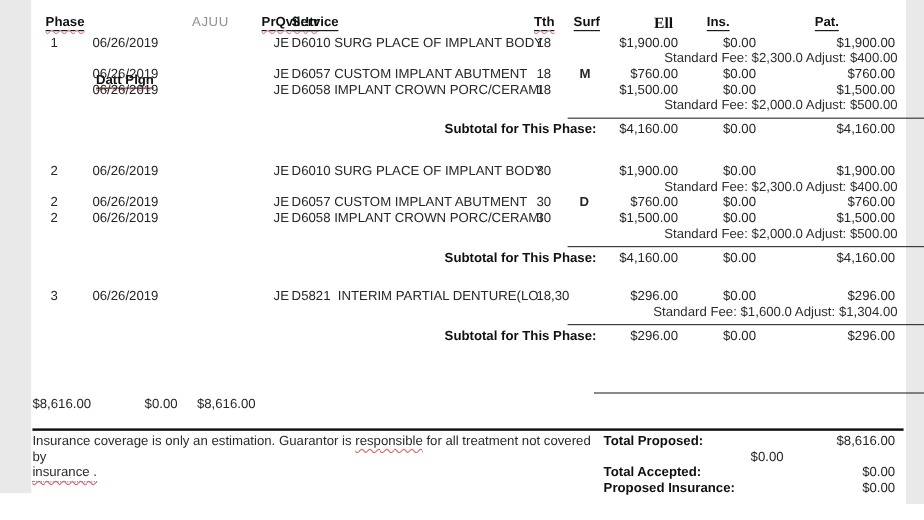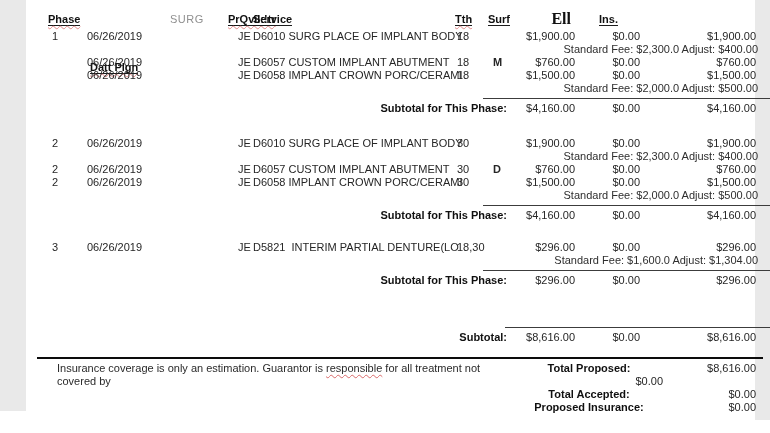--- a/index.html
+++ b/index.html
@@ -6,21 +6,21 @@
   body{
     width:770px;height:433px;position:relative;overflow:hidden;
     background:#ffffff;
     font-family:"Liberation Sans",sans-serif;
     font-size:11px;color:#262626;
   }
   .band{position:absolute;top:0;background:#e9e9e9;}
   .band-left{left:0;width:26px;height:411px;}
   .band-right{left:755px;width:15px;height:420px;}
 
-  .content{position:absolute;left:37px;top:13px;width:721px;}
+  .content{position:absolute;left:27px;top:13px;width:721px;}
 
   
   .trow{
     display:grid;
     grid-template-columns:48px 75px 65px 28px 200px 32px 30px 62px 65px 116px;
     line-height:13px;height:13px;
   }
   .thead{height:15px;line-height:13px;margin-bottom:2px;}
   .c{white-space:pre;overflow:visible;}
   .c-phase{padding-left:15px;}
@@ -28,21 +28,21 @@
   .c-prov{padding-left:13px;}
   .c-tooth{padding-left:4px;}
   .c-surf{padding-left:8px;font-weight:bold;}
   .num{text-align:right;padding-right:2px;}
 
   .th{font-weight:bold;color:#111;}
   .th .lbl{display:inline-block;line-height:12px;}
   .th .u{border-bottom:1px solid #1c1c1c;}
   .th .sq{text-decoration:underline;text-decoration-style:wavy;text-decoration-color:#e08a8a;text-decoration-thickness:1px;text-underline-offset:2px;}
   .th-muted{font-weight:normal;color:#8f8f8f;letter-spacing:0.5px;}
-  .th-serif .lbl{font-family:"Liberation Serif",serif;font-size:16px;border-bottom:none;}
+  .th-serif .lbl{font-family:"Liberation Serif",serif;font-size:13px;border-bottom:none;}
   .th-right{text-align:center;padding-right:2px;}
   .th-fee{text-align:right;padding-right:6px;}
   .th-ajuu{padding-left:10px;}
   .th-prov{padding-left:3px;}
   .th-phase{padding-left:11px;}
   .th-date{padding-left:5px;margin-top:48px;}
   .th-tooth{padding-left:2px;}
   .th-surf{padding-left:3px;}
 
   .note-cell{grid-column:5 / 11;white-space:pre;color:#2e2e2e;text-align:right;}
@@ -51,48 +51,49 @@
   .sep-phase{margin-left:446px;width:300px;}
   .sep-grand{margin-left:468px;width:278px;}
 
   .gap-p2{margin-top:22px;}
   .gap-p3{margin-top:19px;}
   .gap-grand{margin-top:40px;}
 
   .thick-divider{height:2px;background:#0c0c0c;margin-top:13px;width:726px;}
 
   .bottom{display:flex;margin-top:3px;}
-  .disclaimer{width:470px;line-height:13px;color:#2a2a2a;margin-left:20px;}
+  .disclaimer{width:470px;line-height:13px;color:#2a2a2a;}
   .sq-word{text-decoration:underline;text-decoration-style:wavy;text-decoration-color:#d96b6b;text-decoration-thickness:1px;text-underline-offset:2px;}
   .ins-link{display:inline-block;border-bottom:1px dotted #6b8fd6;}
   .ins-link .sq-word2{text-decoration:underline;text-decoration-style:wavy;text-decoration-color:#d96b6b;text-decoration-thickness:1px;text-underline-offset:3px;}
 
   .totals-block{margin-left:auto;width:245px;}
   .totals-row{display:grid;grid-template-columns:152px 93px;line-height:13px;}
-  .totals-label{text-align:center;font-weight:bold;color:#101010;white-space:nowrap;}
+  .totals-label{text-align:left;font-weight:bold;color:#101010;white-space:nowrap;}
   .totals-amount{text-align:right;padding-right:2px;white-space:nowrap;}
 </style>
 </head>
 <body>
 
 <div class="band band-left"></div>
 <div class="band band-right"></div>
 
 <div class="content">
 
   <div class="trow thead">
       <span class="c th th-phase"><span class="lbl u sq">Phase</span></span>
       <span class="c th th-date"><span class="lbl u sq">Datt Plgn</span></span>
-      <span class="c th th-ajuu th-muted"><span class="lbl">SURG</span></span>
+      <span class="c th th-ajuu th-muted"><span class="lbl">AJUU</span></span>
       <span class="c th th-prov"><span class="lbl u sq">PrQvii:!tr</span></span>
       <span class="c th "><span class="lbl u">Service</span></span>
       <span class="c th th-tooth"><span class="lbl u sq">Tth</span></span>
       <span class="c th th-surf"><span class="lbl u">Surf</span></span>
       <span class="c th th-fee th-serif"><span class="lbl">Ell</span></span>
       <span class="c th th-right"><span class="lbl u">Ins.</span></span>
+      <span class="c th th-right"><span class="lbl u">Pat.</span></span>
     </div>
 
   <div>
       <div class="phase-block ">
         <div class="trow">
           <span class="c c-phase">1</span>
           <span class="c c-date">06/26/2019</span>
           <span class="c "></span>
           <span class="c c-prov">JE</span>
           <span class="c c-service">D6010 SURG PLACE OF IMPLANT BODY</span>
@@ -218,32 +219,32 @@
           <span class="c num">$296.00</span>
           <span class="c num">$0.00</span>
           <span class="c num">$296.00</span>
         </div>
       </div>
     </div>
 
   <div>
     <div class="sep sep-grand gap-grand"></div>
     <div class="trow">
-      <span class="c sub-label">Subtotal:</span>
       <span class="c num">$8,616.00</span>
       <span class="c num">$0.00</span>
       <span class="c num">$8,616.00</span>
     </div>
   </div>
 
   <div class="thick-divider"></div>
 
   <div class="bottom">
     <div class="disclaimer">
       <div><span>Insurance coverage is only an estimation. Guarantor is </span><span class="sq-word">responsible</span><span> for all treatment not covered by</span></div>
+      <div><span class="ins-link"><span class="sq-word2">insurance .</span></span></div>
     </div>
     <div class="totals-block">
         <div class="totals-row">
           <span class="totals-label">Total Proposed:</span>
           <span class="totals-amount">$8,616.00</span>
         </div>
         <div class="totals-row">
           <span class="totals-amount">$0.00</span>
         </div>
         <div class="totals-row">

